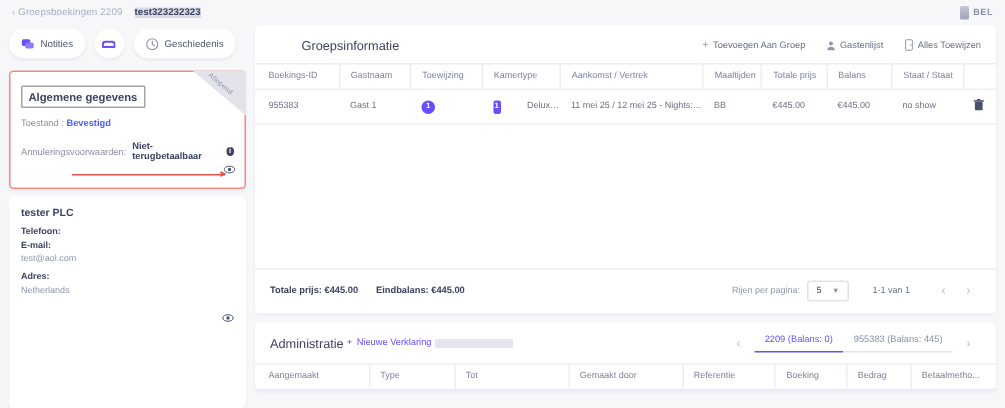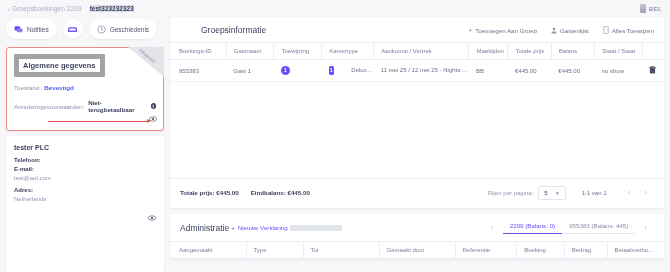--- a/index.html
+++ b/index.html
@@ -48,21 +48,21 @@
     background: #fff; border-radius: 3px;
     box-shadow: 0 1px 2px rgba(80,80,120,.08);
     position: relative; overflow: hidden;
   }
   .card.general { padding: 7px 8px 10px 8px; }
   .card.outlined { outline: 1px solid #f08a83; outline-offset: -1px; }
 
   .card-title {
     font-size: 7.5px; font-weight: bold; color: #3d4260;
     display: inline-block; padding: 2px 4px;
-    border: 5px solid #a3a3a3; border-radius: 1px;
+    border: 1px solid #a3a3a3; border-radius: 1px;
     margin-bottom: 7px;
   }
   .kv { font-size: 6.2px; color: #8a8fa8; margin-bottom: 8px; }
   .kv b { color: #4b5efc; font-weight: bold; }
   .kv .dark { color: #3d4260; font-weight: bold; }
   .kv-row { display: flex; align-items: center; gap: 4px; }
   .kv-row .grow { flex: 1; }
 
   .ribbon {
     position: absolute; top: -10px; right: -26px;

